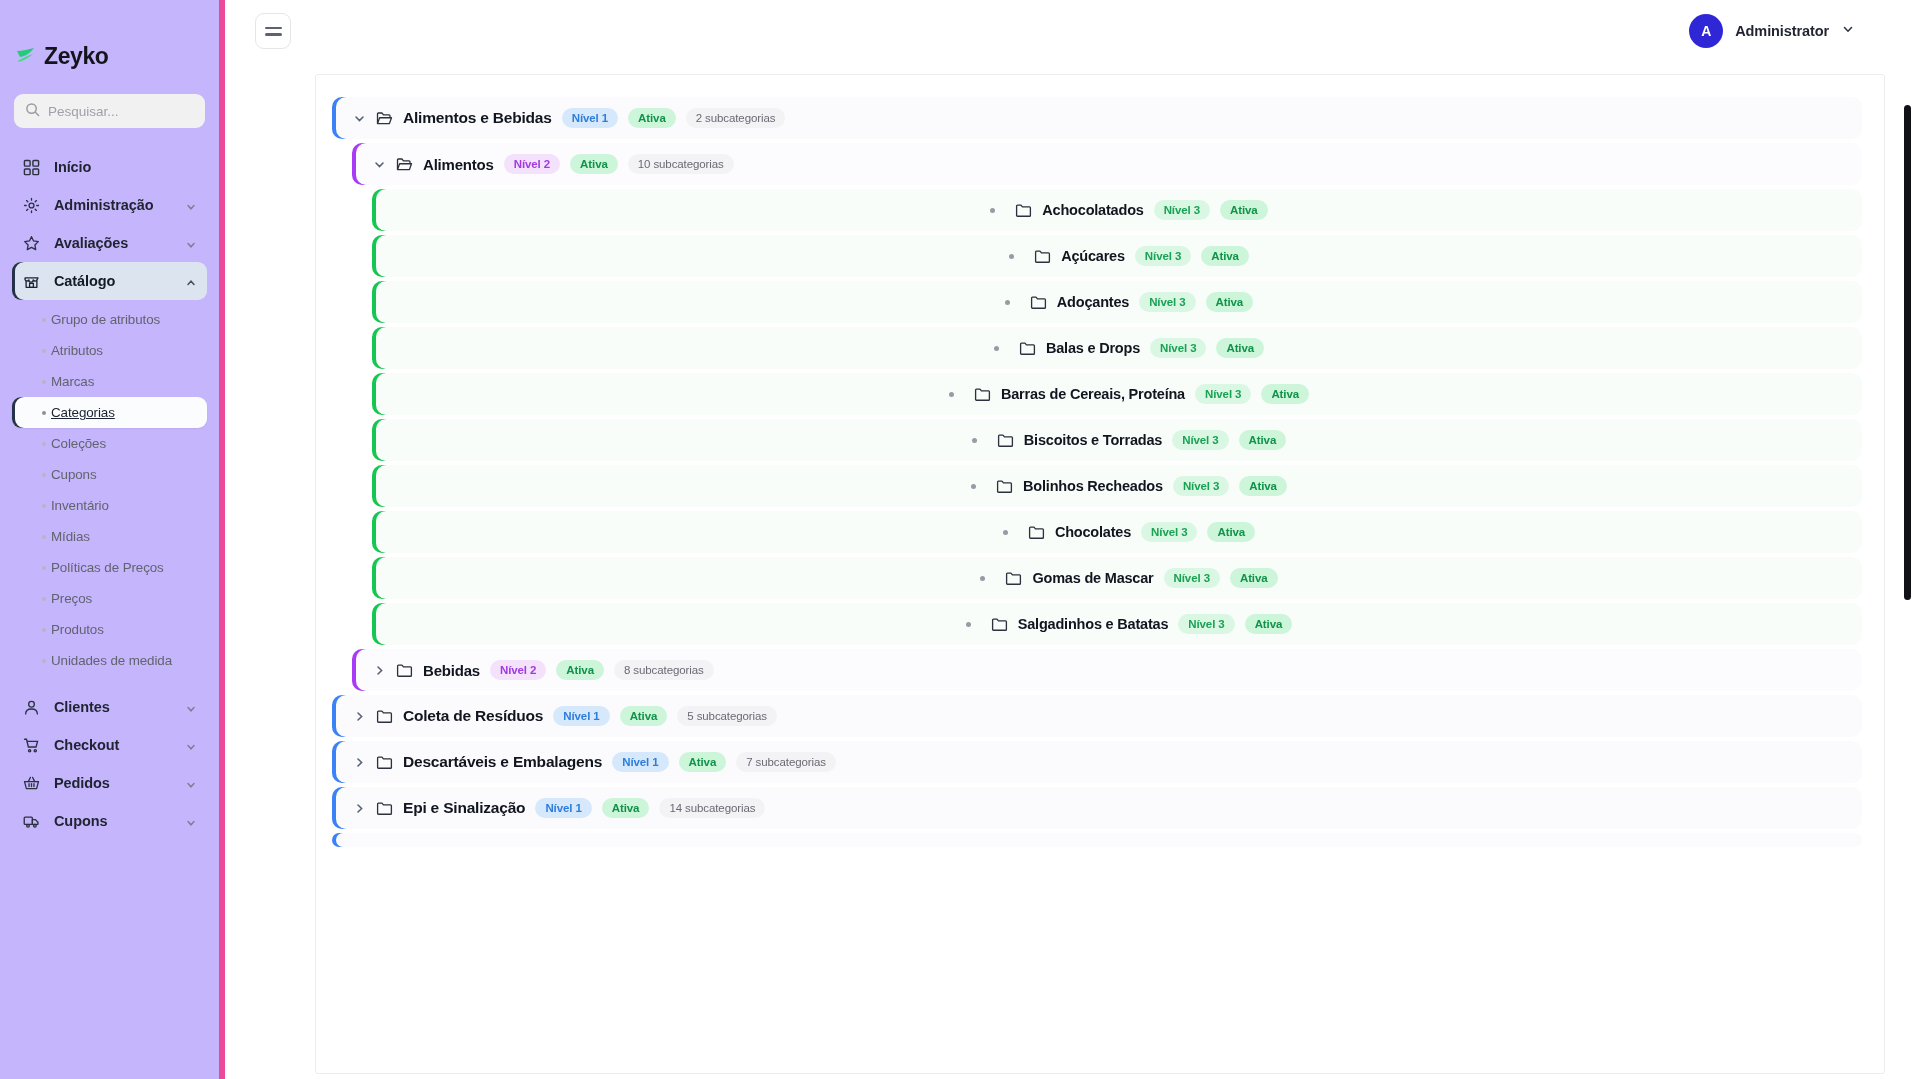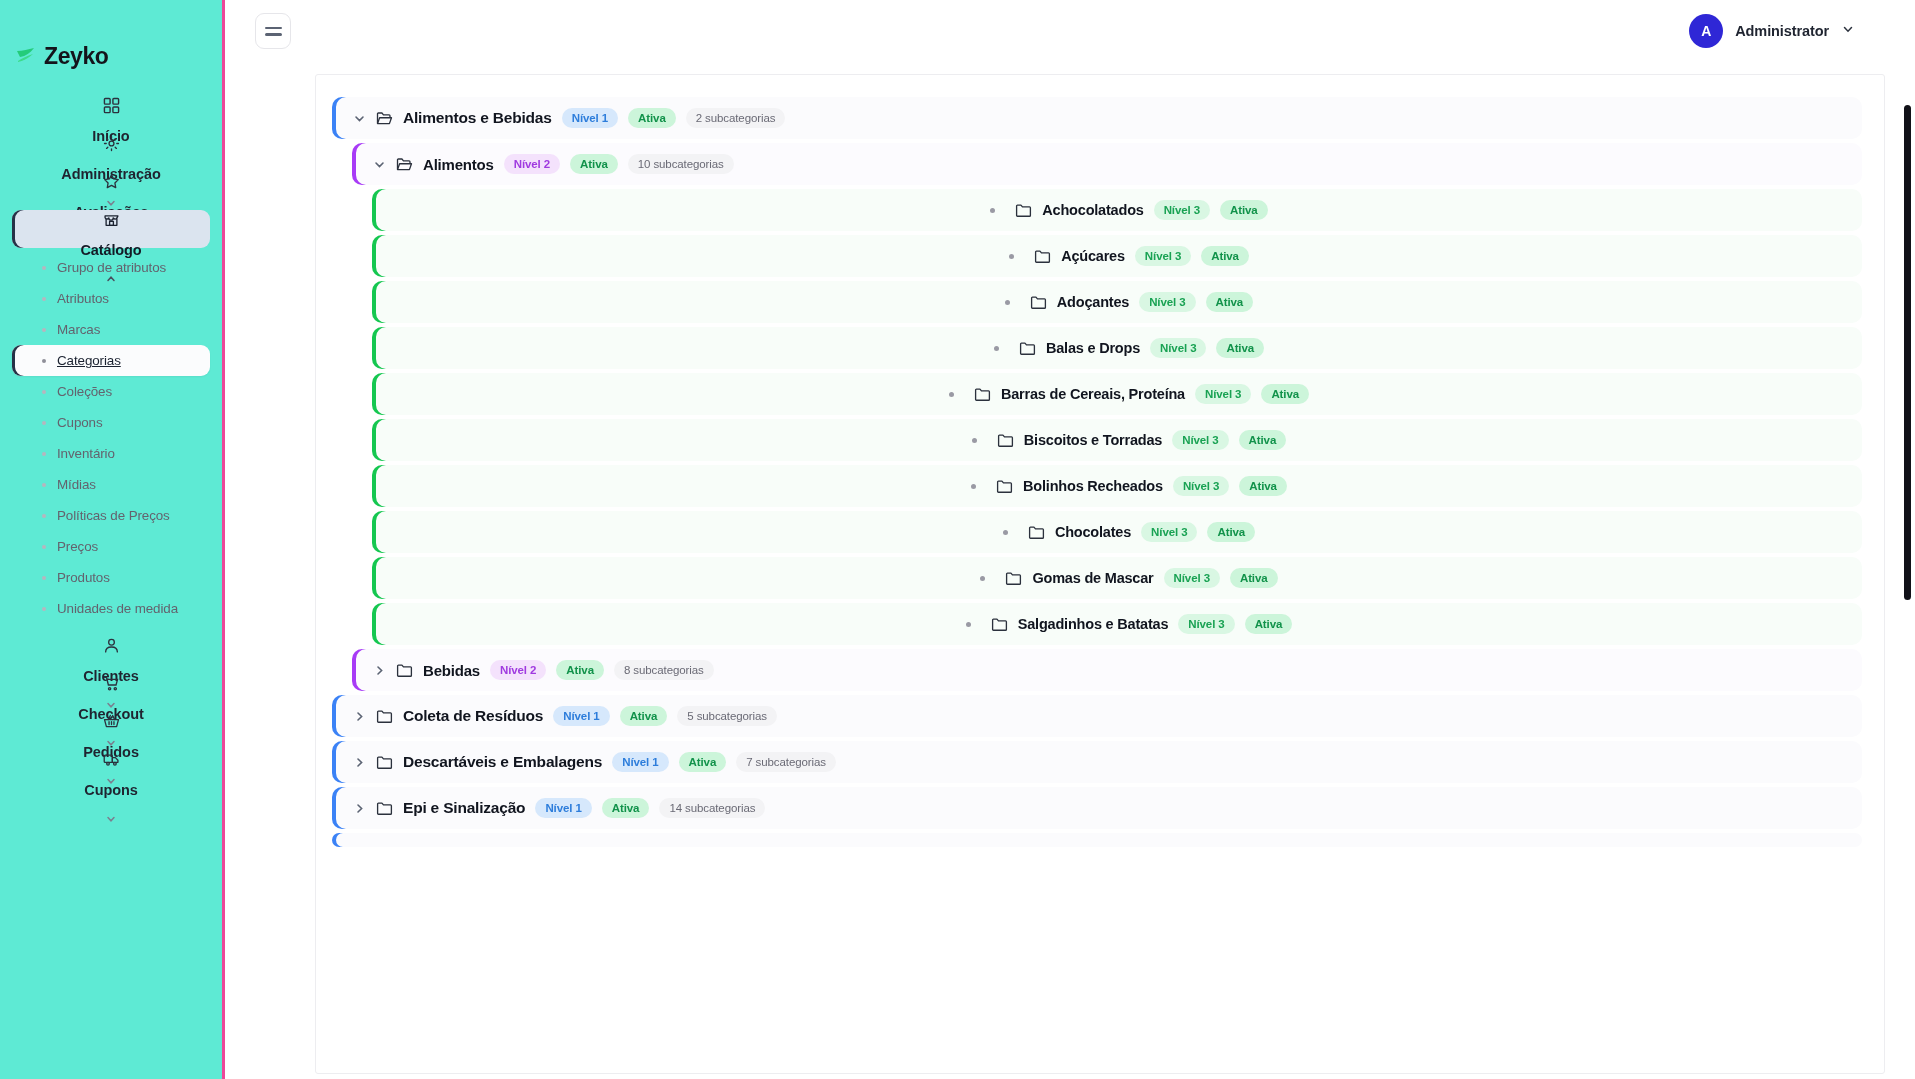--- a/index.html
+++ b/index.html
@@ -7,22 +7,22 @@
     width: 1915px; height: 1079px;
     font-family: "Liberation Sans", sans-serif;
     background: #ffffff;
     overflow: hidden;
   }
   .app { display: flex; width: 1915px; height: 1079px; position: relative; }
 
   
   .sidebar {
     width: 225px; height: 1079px;
-    background: #5eead4;
-    border-right: 3px solid #ec4899;
+    background: #c4b5fd;
+    border-right: 6px solid #ec4899;
     display: flex; flex-direction: column;
     flex: 0 0 225px;
     overflow: hidden;
   }
   .brand { display: flex; align-items: center; gap: 7px; padding: 36px 0 0 15px; height: 76px; }
   .brand-mark { width: 22px; height: 22px; position: relative; flex: 0 0 22px; }
   .brand-name { font-size: 23px; font-weight: 700; color: #14141b; letter-spacing: -0.4px; }
 
   .search-wrap { padding: 18px 14px 0 14px; }
   .search-box {
@@ -33,34 +33,34 @@
     border: none; outline: none; background: transparent;
     font-family: "Liberation Sans", sans-serif; font-size: 13.5px; color: #4a4a55;
     width: 100%;
   }
   .search-box input::placeholder { color: #a0a0aa; }
 
   .nav { margin-top: 20px; flex: 1; }
   .nav-item {
     display: flex; align-items: center; gap: 13px;
     height: 38px; margin: 0 12px 0 12px; padding: 0 10px;
-    border-radius: 9px; cursor: pointer; position: relative; flex-direction: column;
+    border-radius: 9px; cursor: pointer; position: relative;
   }
   .nav-item .lbl { font-size: 14.5px; color: #1f2430; font-weight: 600; flex: 1; letter-spacing: -0.1px; }
   .nav-item.active {
     background: #dbe4ef;
     box-shadow: inset 3px 0 0 0 #263247;
   }
   .nav-item.active .lbl { color: #141a26; }
   .nav-ico { width: 19px; height: 19px; flex: 0 0 19px; display: flex; align-items: center; justify-content: center; }
   .chev { width: 12px; height: 12px; flex: 0 0 12px; }
 
   .sub-list { margin-top: 4px; }
   .sub-item {
-    display: flex; align-items: center; gap: 11px;
+    display: flex; align-items: center; gap: 5px;
     height: 31px; margin: 0 12px; padding: 0 10px 0 30px;
     border-radius: 9px; cursor: pointer; position: relative;
   }
   .sub-item .dot { width: 4px; height: 4px; border-radius: 50%; background: #b6b6be; flex: 0 0 4px; }
   .sub-item .lbl { font-size: 13.4px; color: #63636e; letter-spacing: -0.1px; }
   .sub-item.active { background: #fbfcfd; box-shadow: inset 3px 0 0 0 #263247, 0 1px 2px rgba(0,0,0,.05); }
   .sub-item.active .lbl { color: #1b2230; font-weight: 500; text-decoration: underline; }
   .sub-item.active .dot { background: #8f8f99; }
 
   
@@ -138,20 +138,31 @@
     <div class="brand">
       <span class="brand-mark">
         <svg width="22" height="22" viewBox="0 0 22 22">
           <path d="M2 6 C8 6 13 4 19 3 C15 8 11 11 5 12 Z" fill="#24cc7a"></path>
           <path d="M3 16 C7 13 12 11 18 9 C12 14 8 16 3 17 Z" fill="#3ddb8a"></path>
         </svg>
       </span>
       <span class="brand-name">Zeyko</span>
     </div>
 
+    <div class="search-wrap">
+      <div class="search-box">
+        <span>
+          <svg width="15" height="15" viewBox="0 0 16 16" fill="none" stroke="#9b9ba5" stroke-width="1.6">
+            <circle cx="7" cy="7" r="5"></circle>
+              <path d="M11 11 L14.5 14.5" stroke-linecap="round"></path>
+          </svg>
+        </span>
+        <input type="text" placeholder="Pesquisar..." style="">
+      </div>
+    </div>
 
     <nav class="nav">
 
       <div class="nav-item">
         <span class="nav-ico">
           <svg width="17" height="17" viewBox="0 0 18 18" fill="none" stroke="#2b313d" stroke-width="1.5">
             <rect x="1.5" y="1.5" width="6" height="6" rx="1"></rect>
               <rect x="10.5" y="1.5" width="6" height="6" rx="1"></rect>
             <rect x="1.5" y="10.5" width="6" height="6" rx="1"></rect>
               <rect x="10.5" y="10.5" width="6" height="6" rx="1"></rect>

